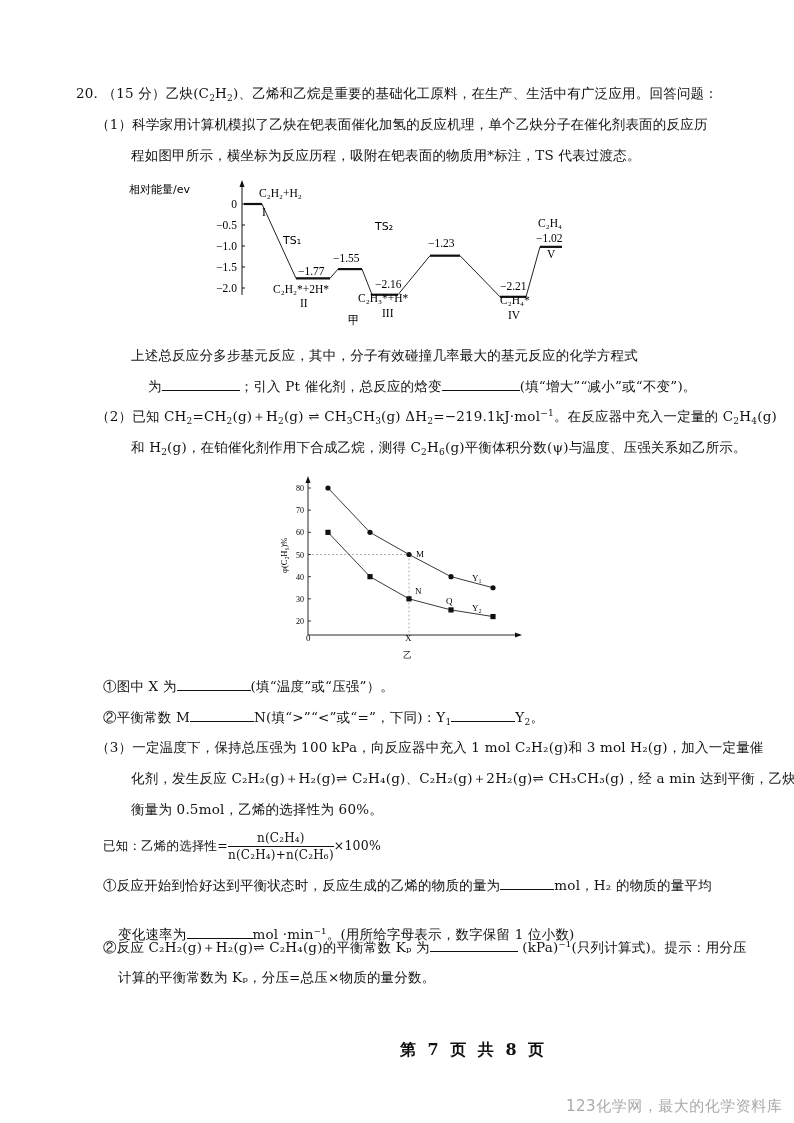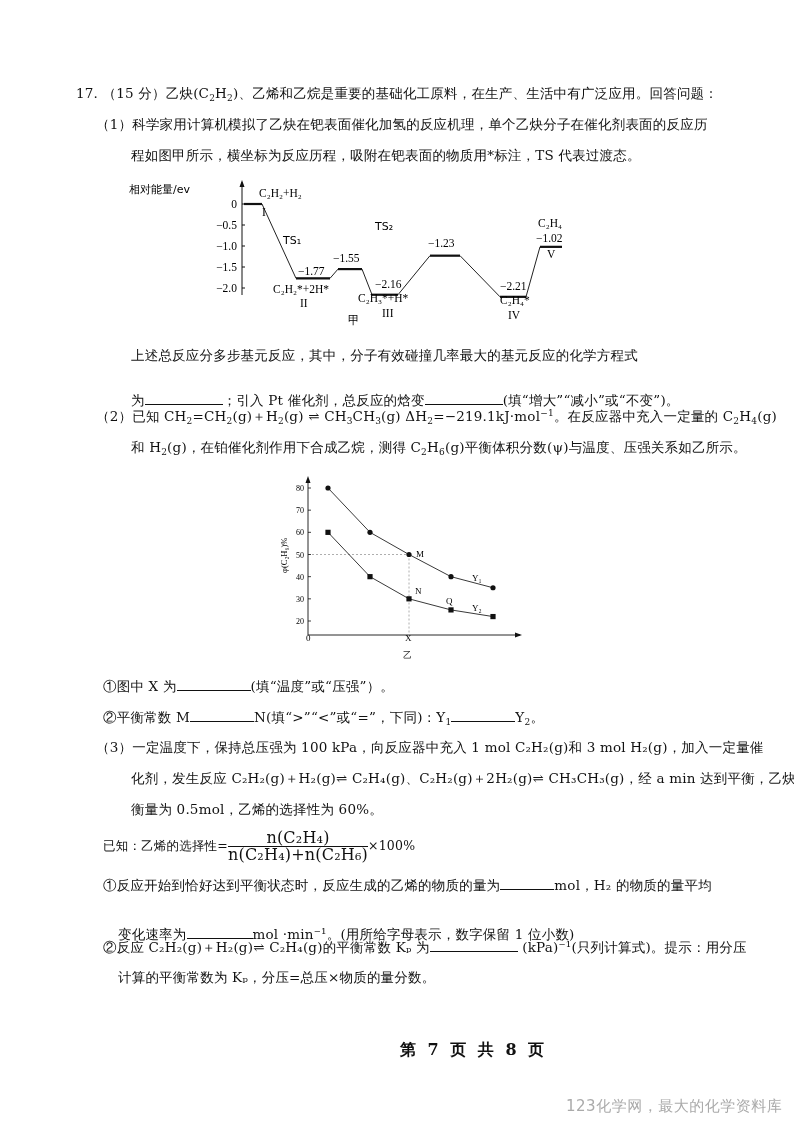--- a/index.html
+++ b/index.html
@@ -3,31 +3,31 @@
 <meta charset="utf-8">
 <style>
   html,body{margin:0;padding:0;background:#fff;}
   body{width:794px;height:1123px;position:relative;overflow:hidden;font-family:"DejaVu Serif","Liberation Serif",serif;color:#111;}
   .t{position:absolute;font-size:13.5px;line-height:18px;white-space:nowrap;letter-spacing:0.2px;}
   .blank{display:inline-block;border-bottom:1.2px solid #111;height:14px;vertical-align:baseline;}
   sub{font-size:9px;vertical-align:-3px;line-height:0;}
   sup{font-size:9px;vertical-align:5px;line-height:0;}
   svg text{font-family:"Liberation Serif","DejaVu Serif",serif;}
   .sans{font-family:"DejaVu Sans","Liberation Sans",sans-serif;}
-  .frac{display:inline-block;vertical-align:middle;text-align:center;font-size:16px;}
+  .frac{display:inline-block;vertical-align:middle;text-align:center;font-size:12px;}
   .frac .num{display:block;border-bottom:1px solid #111;padding:0 4px;line-height:16px;}
   .frac .den{display:block;line-height:16px;}
   .footer{position:absolute;left:400px;top:1040px;font-size:16px;font-weight:bold;letter-spacing:3px;}
   .wm{position:absolute;left:566px;top:1097px;font-size:15px;color:#aaa;font-family:"DejaVu Sans","Liberation Sans",sans-serif;letter-spacing:0.5px;}
 </style>
 </head>
 <body>
 
 <div class="t" style="left:76px;top:84px;">
-  <span>17.</span>
+  <span>20.</span>
   <span>（15 分）</span><span>乙炔(C</span><sub>2</sub><span>H</span><sub>2</sub><span>)、乙烯和乙烷是重要的基础化工原料，在生产、生活中有广泛应用。回答问题：</span>
 </div>
 
 <div class="t" style="left:96px;top:115px;">
   <span>（1）</span><span>科学家用计算机模拟了乙炔在钯表面催化加氢的反应机理，单个乙炔分子在催化剂表面的反应历</span>
 </div>
 <div class="t" style="left:131px;top:146px;">程如图甲所示，横坐标为反应历程，吸附在钯表面的物质用*标注，TS 代表过渡态。</div>
 
 <svg style="position:absolute;left:120px;top:178px;" width="470" height="150" viewBox="0 0 470 150">
   <text x="9" y="15" font-size="11" class="sans" style="font-family:'DejaVu Sans',sans-serif">相对能量/ev</text>
@@ -71,21 +71,21 @@
   <text x="238" y="124" font-size="11.5">C₂H₃*+H*</text>
   <text x="262" y="139" font-size="11.5">III</text>
   <text x="380" y="126" font-size="11.5">C₂H₄*</text>
   <text x="388" y="141" font-size="11.5">IV</text>
   <text x="418" y="49" font-size="11.5">C₂H₄</text>
   <text x="427" y="80" font-size="11.5">V</text>
   <text x="228" y="146" font-size="11.5" style="font-family:'DejaVu Sans',sans-serif">甲</text>
 </svg>
 
 <div class="t" style="left:131px;top:346px;text-align:right;">上述总反应分多步基元反应，其中，分子有效碰撞几率最大的基元反应的化学方程式</div>
-<div class="t" style="left:131px;top:376px;margin-top:14px;">
+<div class="t" style="left:148px;top:376px;">
   <span>为</span><span class="blank" style="width:78px"></span><span>；引入 Pt 催化剂，总反应的焓变</span><span class="blank" style="width:78px"></span><span>(填“增大”“减小”或“不变”)。</span>
 </div>
 
 <div class="t" style="left:96px;top:407px;">
   <span>（2）</span><span>已知 CH</span><sub>2</sub><span>=CH</span><sub>2</sub><span>(g)＋H</span><sub>2</sub><span>(g) ⇌ CH</span><sub>3</sub><span>CH</span><sub>3</sub><span>(g)  ΔH</span><sub>2</sub><span>=−219.1kJ·mol</span><sup>−1</sup><span>。在反应器中充入一定量的 C</span><sub>2</sub><span>H</span><sub>4</sub><span>(g)</span>
 </div>
 <div class="t" style="left:131px;top:438px;">
   <span>和 H</span><sub>2</sub><span>(g)，在铂催化剂作用下合成乙烷，测得 C</span><sub>2</sub><span>H</span><sub>6</sub><span>(g)平衡体积分数(ψ)与温度、压强关系如乙所示。</span>
 </div>
 

